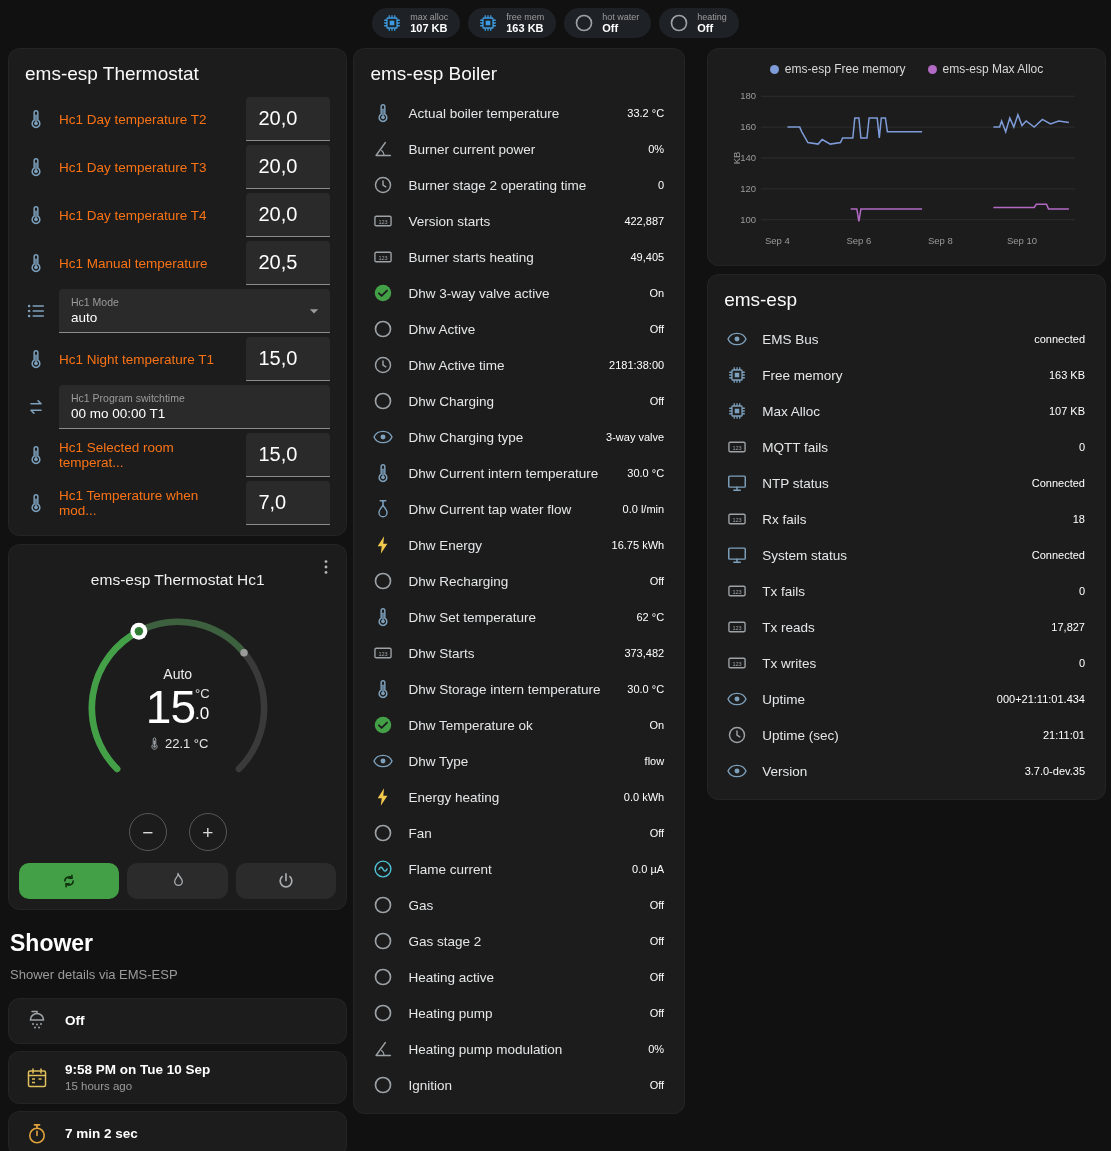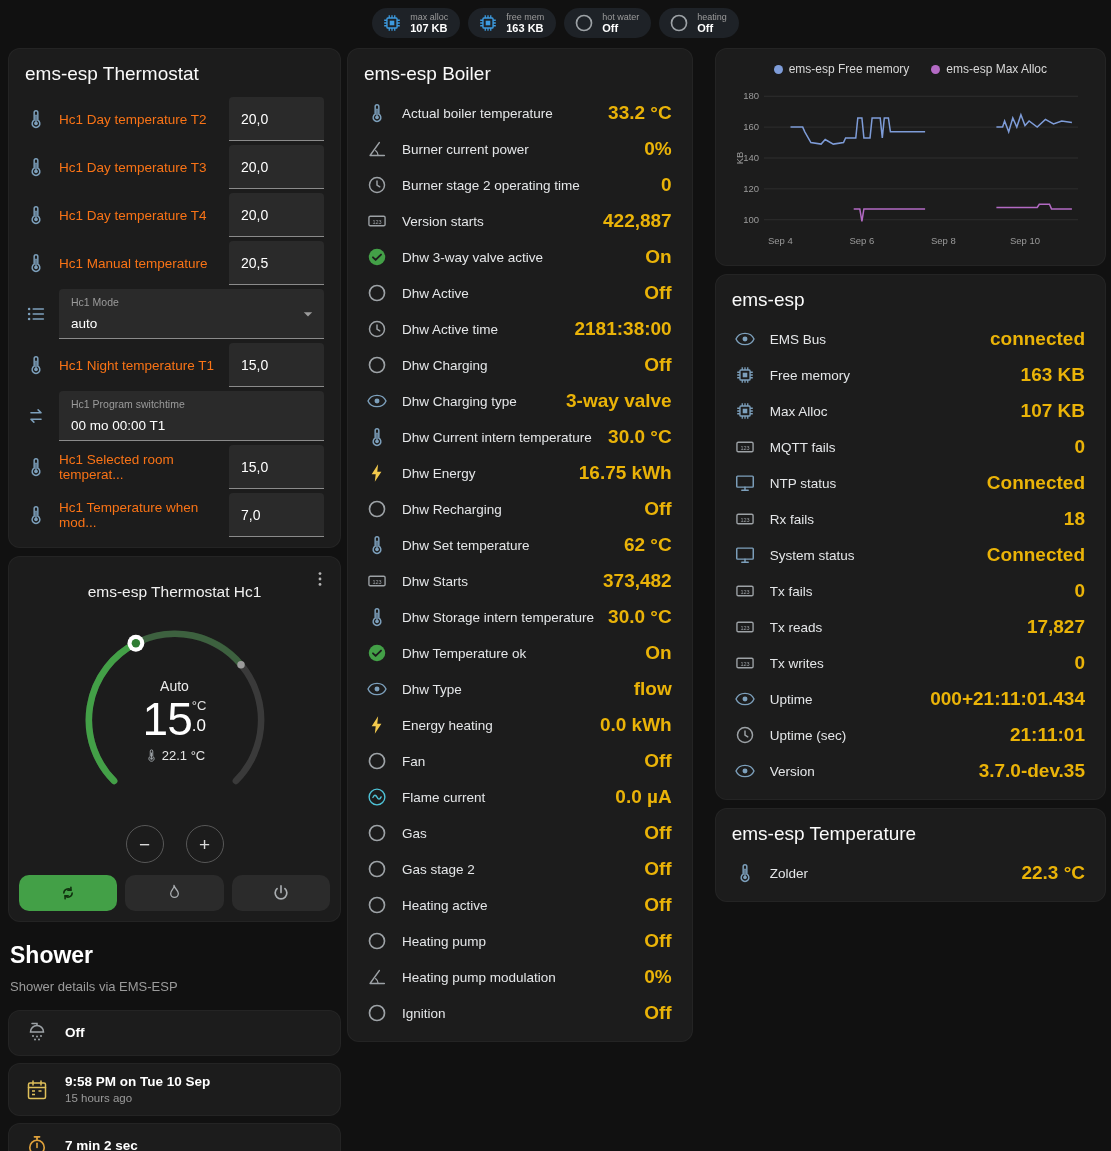--- a/index.html
+++ b/index.html
@@ -34,30 +34,30 @@
   
   .icon { display:inline-flex; color:#9da2a6; flex:none; }
   .icon svg { display:block; width:22px; height:22px; }
   .icon.big svg { width:24px; height:24px; }
   .icon.tiny svg { width:15px; height:15px; }
 
   
   .entity-list { padding-bottom:10px; }
   .erow { display:flex; align-items:center; gap:14px; padding:7px 20px 7px 18px; cursor:pointer; }
   .erow-label { flex:1; font-size:13.5px; color:#e4e6e8; white-space:nowrap; overflow:hidden; text-overflow:ellipsis; }
-  .erow-value { font-size:19px; color:#eab308; font-weight:700; white-space:nowrap; }
+  .erow-value { font-size:11px; color:#ffffff; font-weight:400; white-space:nowrap; }
 
   
   .trow { display:flex; align-items:center; gap:10px; padding:2px 16px; min-height:48px; }
   .trow .icon { width:24px; }
   .trow-label { flex:1; font-size:13.5px; color:#f97316; }
-  .num-box { width:95px; height:44px; display:flex; align-items:center; padding:13px 12px; background:#2a2a2a;
-             border-bottom:1px solid #8b8b8b; border-radius:4px 4px 0 0; font-size:14px; color:#fff; cursor:text; }
+  .num-box { width:84px; height:44px; display:flex; align-items:center; padding:13px 12px; background:#2a2a2a;
+             border-bottom:1px solid #8b8b8b; border-radius:4px 4px 0 0; font-size:20px; color:#fff; cursor:text; }
   .select-box, .text-box { flex:1; position:relative; background:#2a2a2a; border-bottom:1px solid #8b8b8b;
-             border-radius:4px 4px 0 0; padding:7px 30px 7px 12px; display:flex; flex-direction:column; gap:8px; cursor:pointer; }
+             border-radius:4px 4px 0 0; padding:7px 30px 7px 12px; display:flex; flex-direction:column; gap:2px; cursor:pointer; }
   .text-box { padding-right:12px; }
   .box-label { font-size:10.5px; color:#9b9b9b; }
   .box-value { font-size:13.5px; color:#fff; }
   .caret { position:absolute; right:6px; top:50%; transform:translateY(-50%); color:#9b9b9b; display:flex; }
   .caret svg { width:20px; height:20px; }
   .pad-b { padding-bottom:8px; }
 
   
   .hc1-head { position:relative; display:flex; justify-content:center; padding:14px 16px 0; }
   .hc1-title { margin:12px; font-size:15.5px; font-weight:500; color:#f0f0f0; }
@@ -455,20 +455,30 @@
             <span class="icon" style="color: rgb(157, 162, 166);">
               <svg viewBox="0 0 24 24">
                 <rect x="3.2" y="6.8" width="17.6" height="10.4" rx="1.5" fill="none" stroke="currentColor" stroke-width="1.5"></rect>
                 <text x="12" y="14.8" text-anchor="middle" font-size="6" fill="currentColor" stroke="none" font-family="sans-serif">123</text>
               </svg>
             </span>
             <span class="erow-label">Version starts</span>
             <span class="erow-value">422,887</span>
           </div>
 
+          <div class="erow">
+            <span class="icon" style="color: rgb(157, 162, 166);">
+              <svg viewBox="0 0 24 24">
+                <rect x="3.2" y="6.8" width="17.6" height="10.4" rx="1.5" fill="none" stroke="currentColor" stroke-width="1.5"></rect>
+                <text x="12" y="14.8" text-anchor="middle" font-size="6" fill="currentColor" stroke="none" font-family="sans-serif">123</text>
+              </svg>
+            </span>
+            <span class="erow-label">Burner starts heating</span>
+            <span class="erow-value">49,405</span>
+          </div>
 
 
           <div class="erow">
             <span class="icon" style="color: rgb(67, 160, 71);">
               <svg viewBox="0 0 24 24">
                 <circle cx="12" cy="12" r="9" fill="currentColor"></circle>
                 <path d="M7.6 12.3l2.9 2.9 5.9-5.9" fill="none" stroke="#1c1c1c" stroke-width="2" stroke-linecap="round" stroke-linejoin="round"></path>
               </svg>
             </span>
             <span class="erow-label">Dhw 3-way valve active</span>
@@ -522,20 +532,30 @@
               <svg viewBox="0 0 24 24">
                 <path d="M10 5a2 2 0 0 1 4 0v8.3a4.2 4.2 0 1 1-4 0z" fill="none" stroke="currentColor" stroke-width="1.6"></path>
                 <circle cx="12" cy="16.8" r="2" fill="currentColor"></circle>
                 <path d="M12 14.5V8" stroke="currentColor" stroke-width="1.6" stroke-linecap="round"></path>
               </svg>
             </span>
             <span class="erow-label">Dhw Current intern temperature</span>
             <span class="erow-value">30.0 °C</span>
           </div>
 
+          <div class="erow">
+            <span class="icon" style="color: rgb(125, 160, 188);">
+              <svg viewBox="0 0 24 24">
+                <path d="M9 3h6M12 3v5.2" stroke="currentColor" stroke-width="1.7" stroke-linecap="round" fill="none"></path>
+                <path d="M12 8.2c-2.9 3.3-4.4 5.6-4.4 7.8a4.4 4.4 0 0 0 8.8 0c0-2.2-1.5-4.5-4.4-7.8z" fill="none" stroke="currentColor" stroke-width="1.5"></path>
+              </svg>
+            </span>
+            <span class="erow-label">Dhw Current tap water flow</span>
+            <span class="erow-value">0.0 l/min</span>
+          </div>
 
           <div class="erow">
             <span class="icon" style="color: rgb(242, 201, 76);">
               <svg viewBox="0 0 24 24">
                 <path d="M13.2 2.5L6.2 13.3h4.4l-1 8.2 7.2-11h-4.5z" fill="currentColor"></path>
               </svg>
             </span>
             <span class="erow-label">Dhw Energy</span>
             <span class="erow-value">16.75 kWh</span>
           </div>
@@ -885,31 +905,14 @@
                 <path d="M12 5.8C7.3 5.8 3.6 8.6 2.2 12c1.4 3.4 5.1 6.2 9.8 6.2s8.4-2.8 9.8-6.2c-1.4-3.4-5.1-6.2-9.8-6.2z" fill="none" stroke="currentColor" stroke-width="1.5"></path>
                 <circle cx="12" cy="12" r="2.7" fill="currentColor"></circle>
               </svg>
             </span>
             <span class="erow-label">Version</span>
             <span class="erow-value">3.7.0-dev.35</span>
           </div>
         </div>
     </div>
 
-    <div class="card">
-      <h2 class="card-title">ems-esp Temperature</h2>
-      <div class="entity-list">
-
-          <div class="erow">
-            <span class="icon" style="color: rgb(125, 160, 188);">
-              <svg viewBox="0 0 24 24">
-                <path d="M10 5a2 2 0 0 1 4 0v8.3a4.2 4.2 0 1 1-4 0z" fill="none" stroke="currentColor" stroke-width="1.6"></path>
-                <circle cx="12" cy="16.8" r="2" fill="currentColor"></circle>
-                <path d="M12 14.5V8" stroke="currentColor" stroke-width="1.6" stroke-linecap="round"></path>
-              </svg>
-            </span>
-            <span class="erow-label">Zolder</span>
-            <span class="erow-value">22.3 °C</span>
-          </div>
-        </div>
-    </div>
   </section>
 </main>
 
 </body></html>

